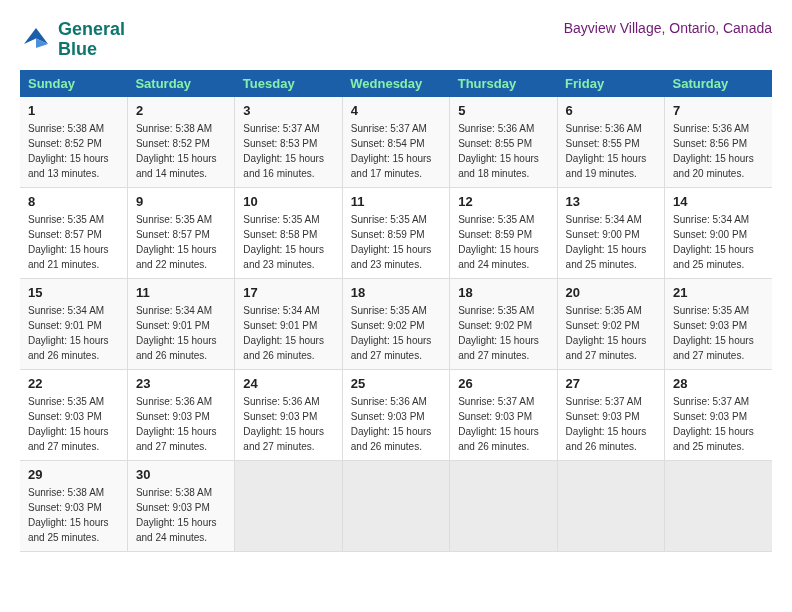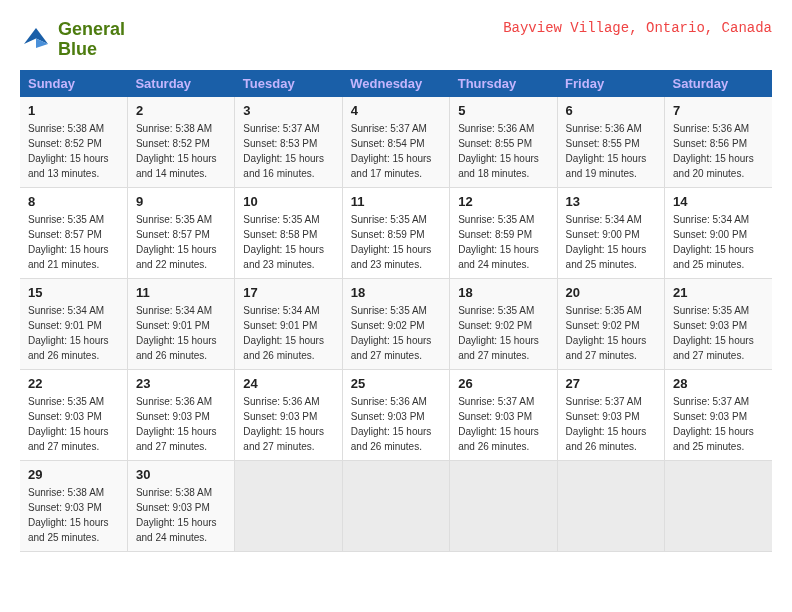--- a/index.html
+++ b/index.html
@@ -17,48 +17,47 @@
       margin-bottom: 10px;
     }
     .logo {
       display: flex;
       align-items: center;
       gap: 6px;
     }
     .logo-text {
       font-size: 18px;
       font-weight: bold;
-      color: #4d7c0f;
+      color: #0f766e;
       line-height: 1.1;
     }
     .logo-bird {
       width: 32px;
       height: 32px;
     }
     .title-area {
       text-align: right;
     }
     .calendar-title {
       font-size: 32px;
       font-weight: bold;
       color: #1a3a6b;
     }
     .calendar-subtitle {
       font-size: 14px;
-      color: #ef4444;
-      font-family: Liberation Mono, monospace;
+      color: #701a75;
     }
     table {
       width: 100%;
       border-collapse: collapse;
       font-size: 11px;
     }
     thead th {
       background-color: #1a5fa8;
-      color: #c4b5fd;
+      color: #86efac;
       text-align: left;
       padding: 6px 8px;
       font-size: 13px;
       font-weight: bold;
     }
     tbody tr {
       border-bottom: 1px solid #ddd;
     }
     tbody td {
       vertical-align: top;

